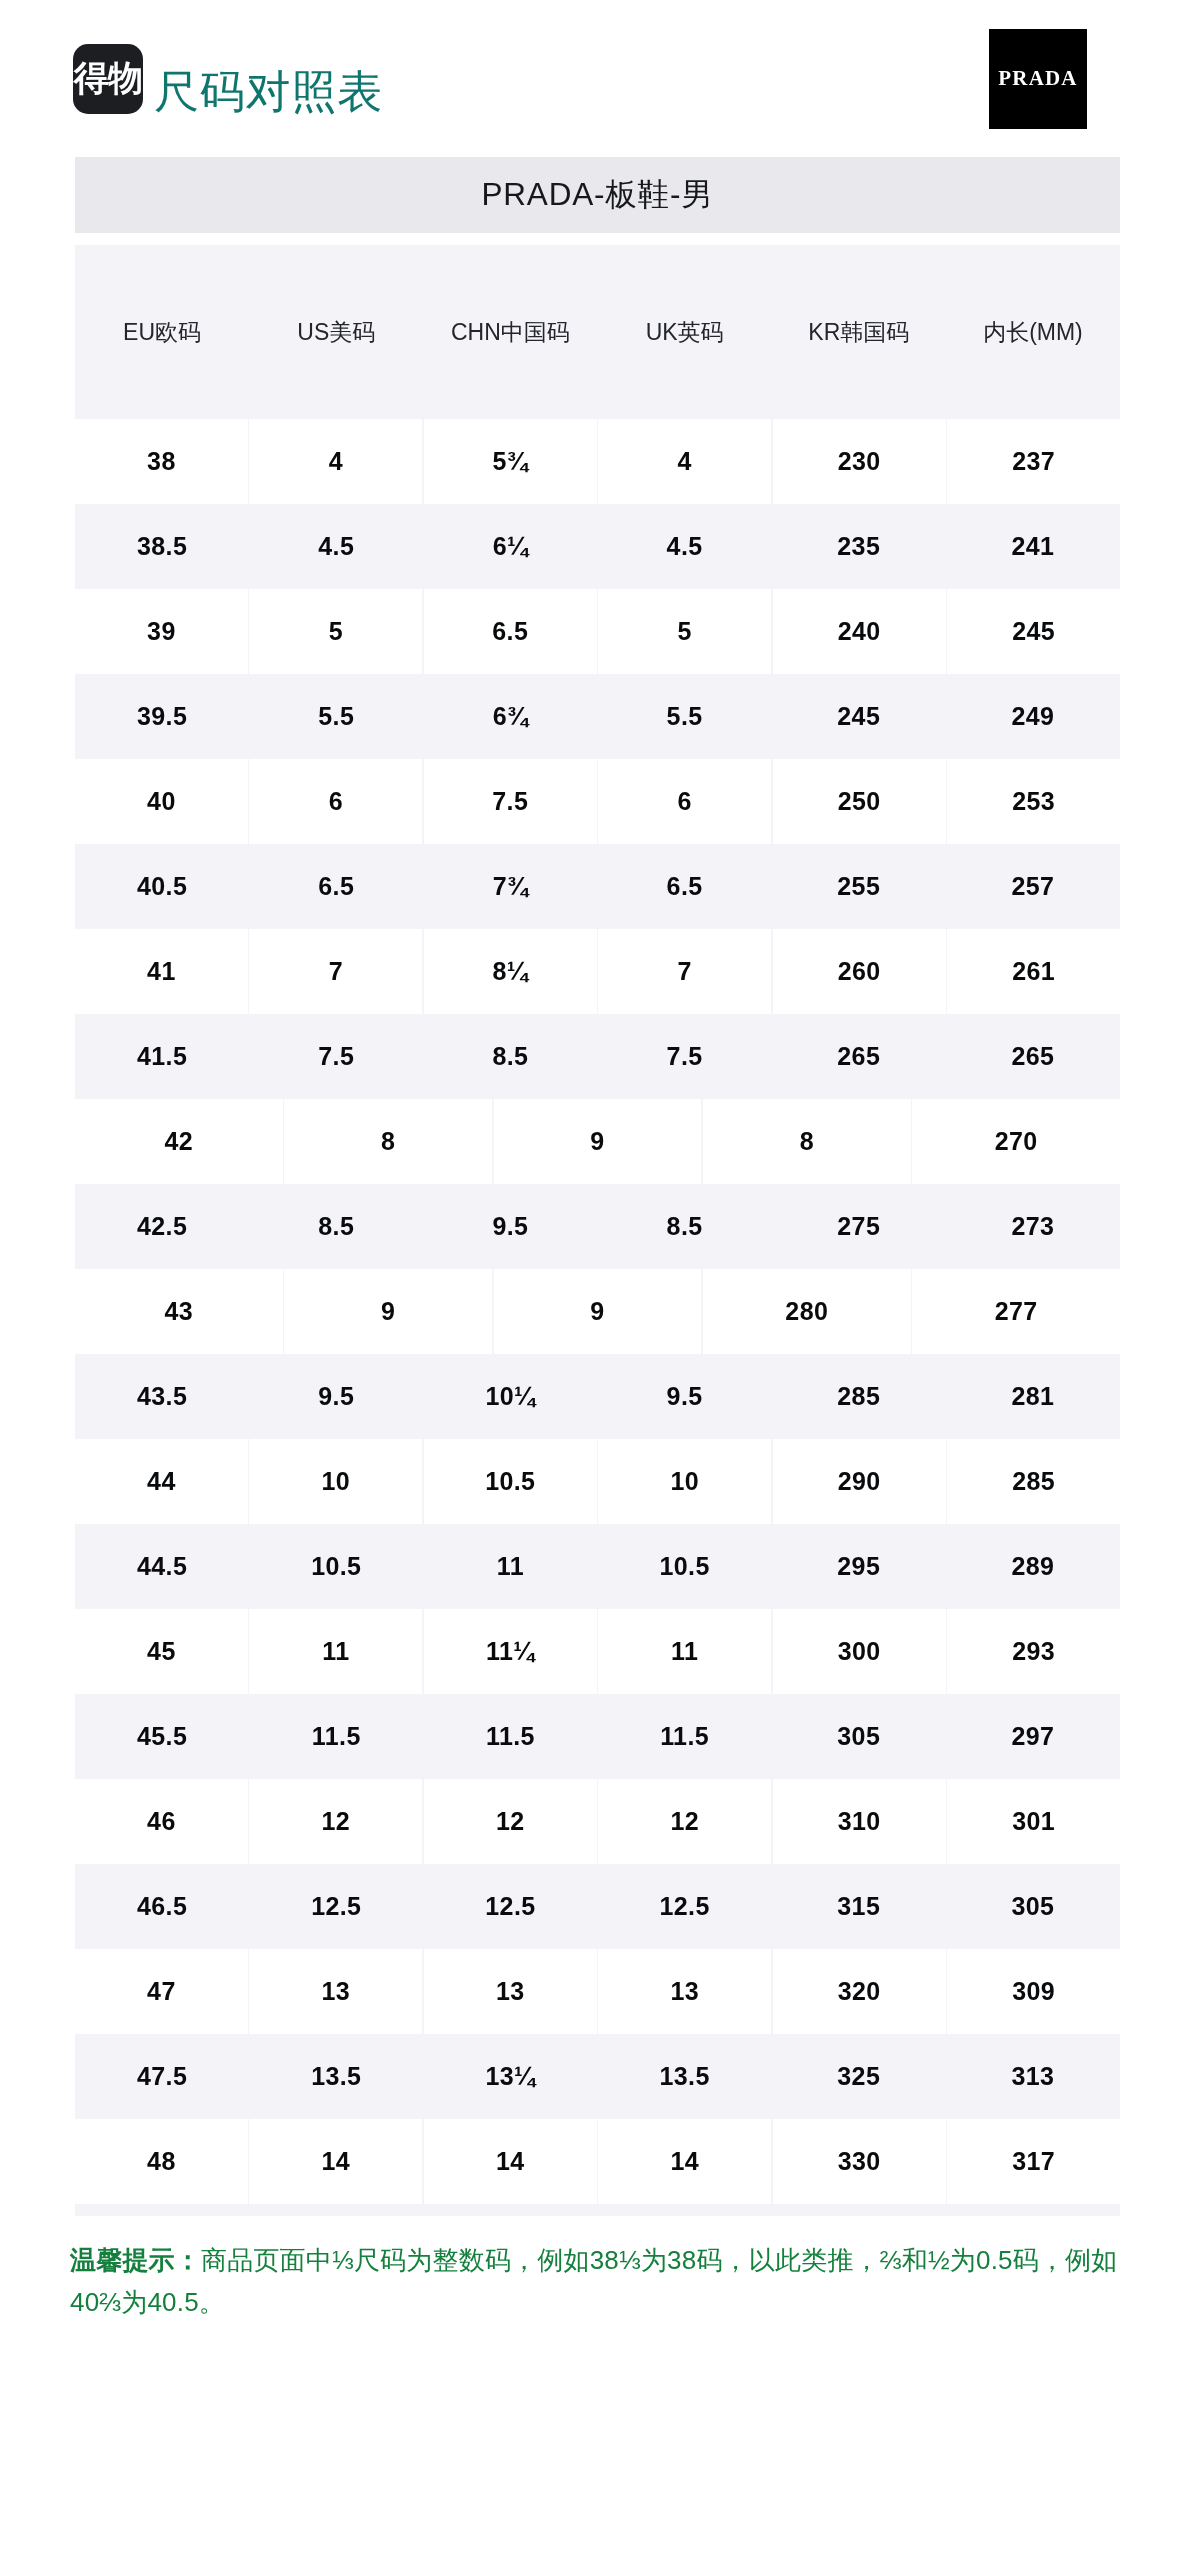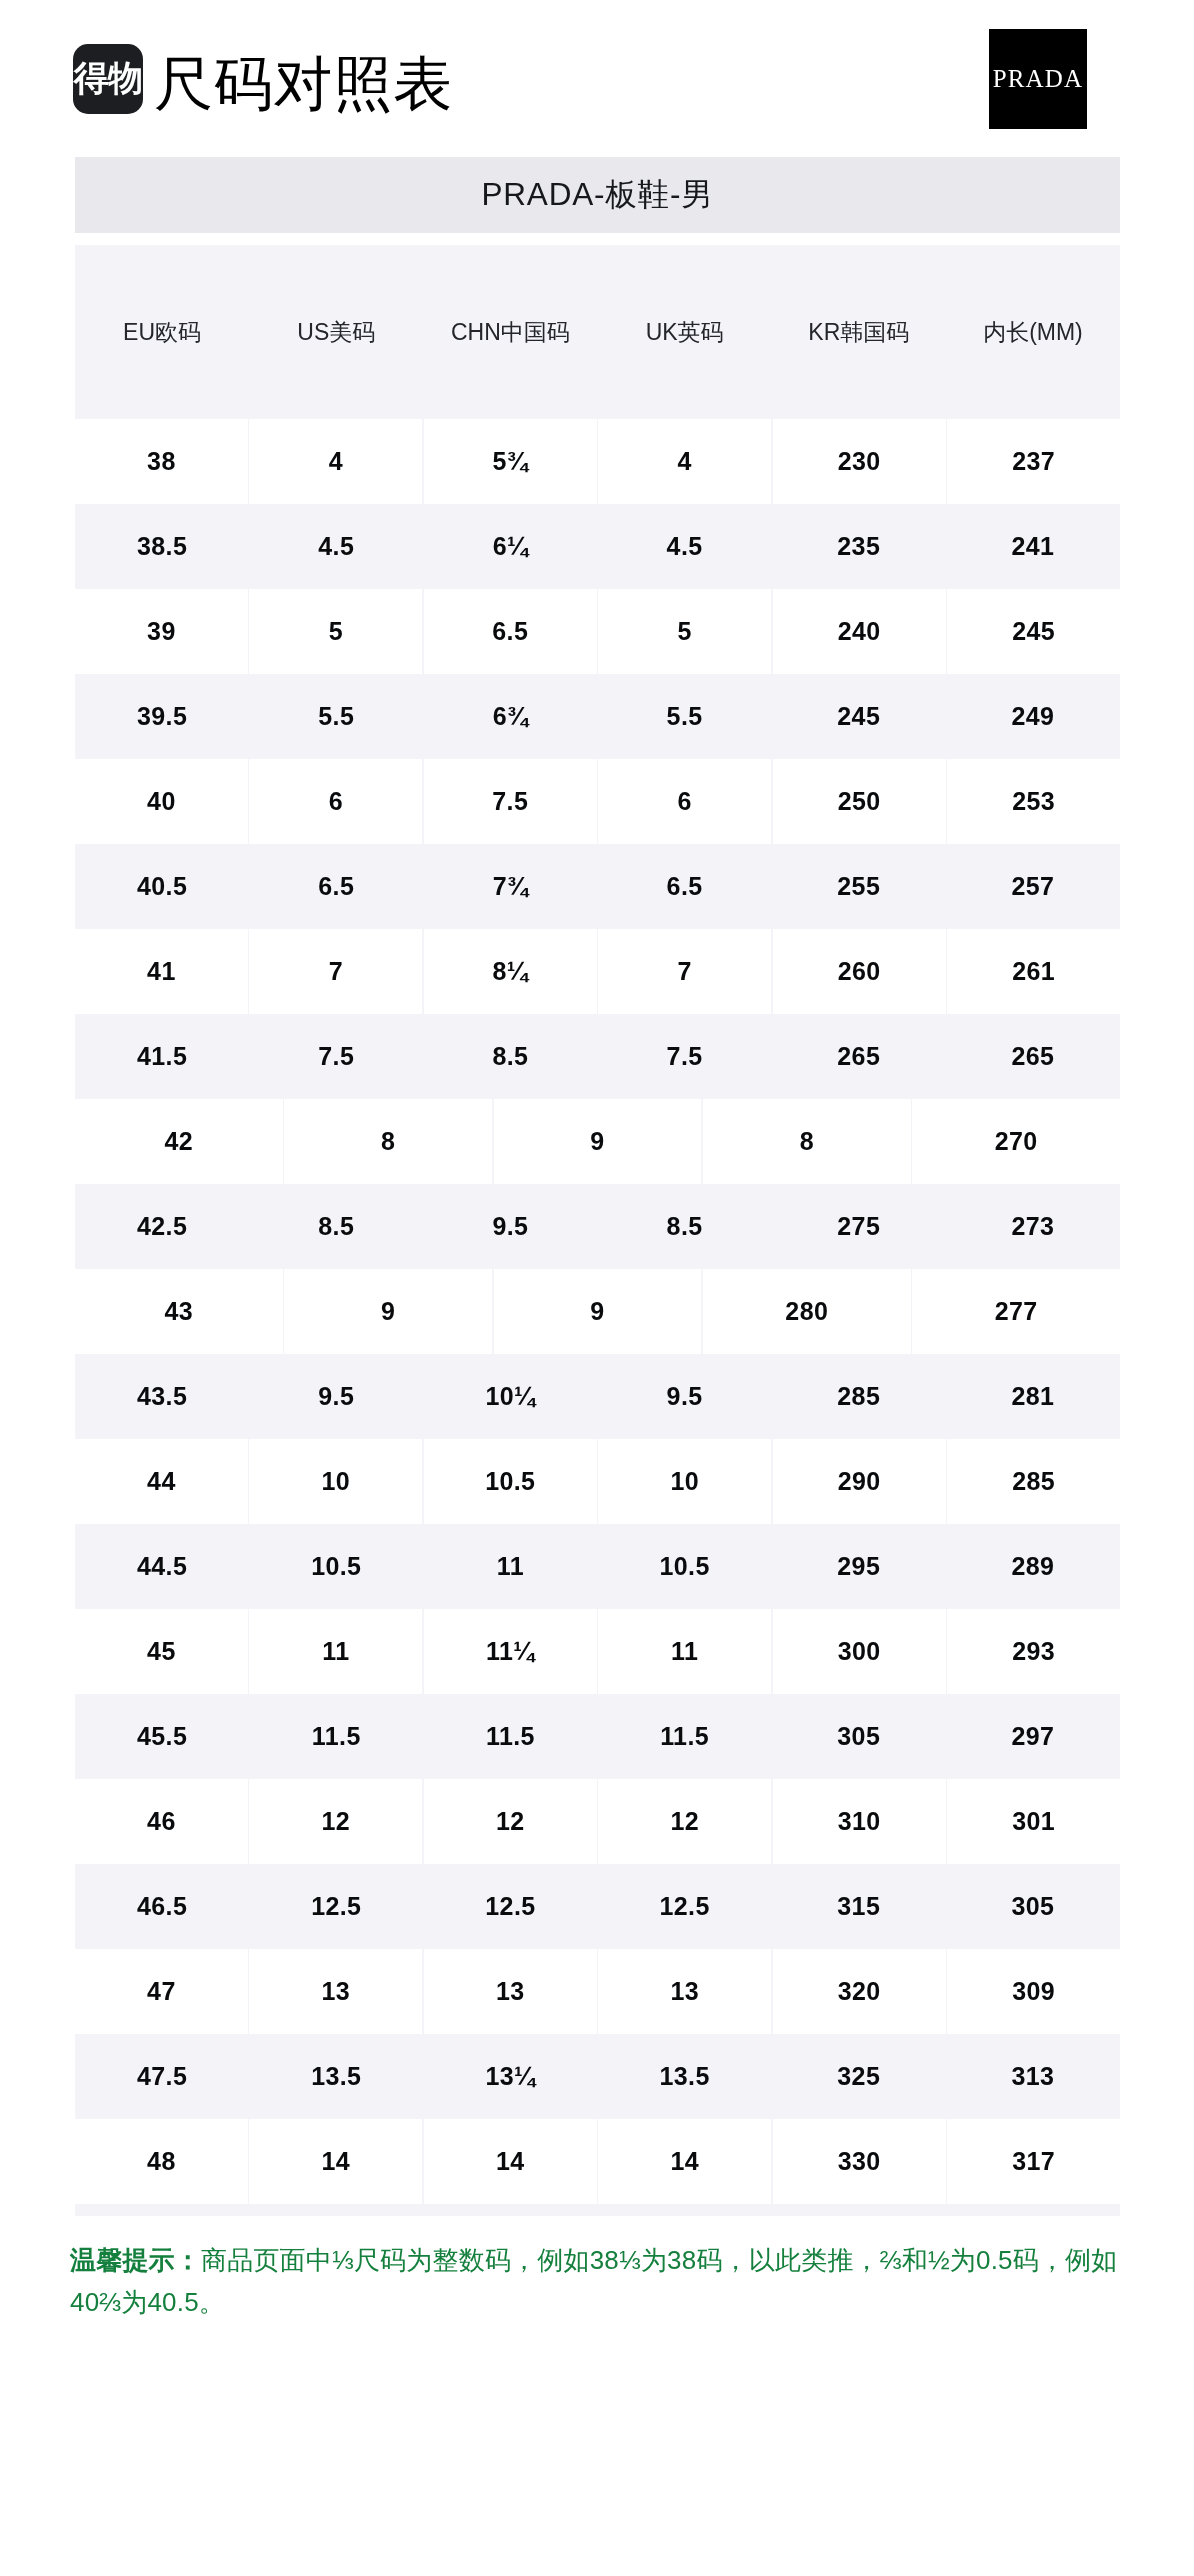--- a/index.html
+++ b/index.html
@@ -26,38 +26,38 @@
     border-radius: 15px;
     display: flex; align-items: center; justify-content: center;
     color: #ffffff;
     font-size: 35px;
     font-weight: 700;
     letter-spacing: -0.8px;
     line-height: 1;
     font-family: "DejaVu Sans", sans-serif;
   }
   .page-title-text {
-    font-size: 59px;
+    font-size: 45px;
     font-weight: 400;
-    color: #000000;
+    color: #0f766e;
     letter-spacing: 0.8px;
     line-height: 1;
     white-space: nowrap;
   }
   .prada-logo {
     width: 98px; height: 100px;
     background: #000000;
     display: flex; align-items: center; justify-content: center;
   }
   .prada-logo span {
     color: #ffffff;
     font-family: "Liberation Serif", "DejaVu Serif", serif;
-    font-size: 25px;
+    font-size: 21px;
     letter-spacing: 1.2px;
-    font-weight: 400;
+    font-weight: 700;
     text-align: right;
   }
 
   
   .product-bar {
     margin: 18px 75px 0 75px;
     height: 76px;
     background: #e8e8ed;
     display: flex;
     align-items: center;

